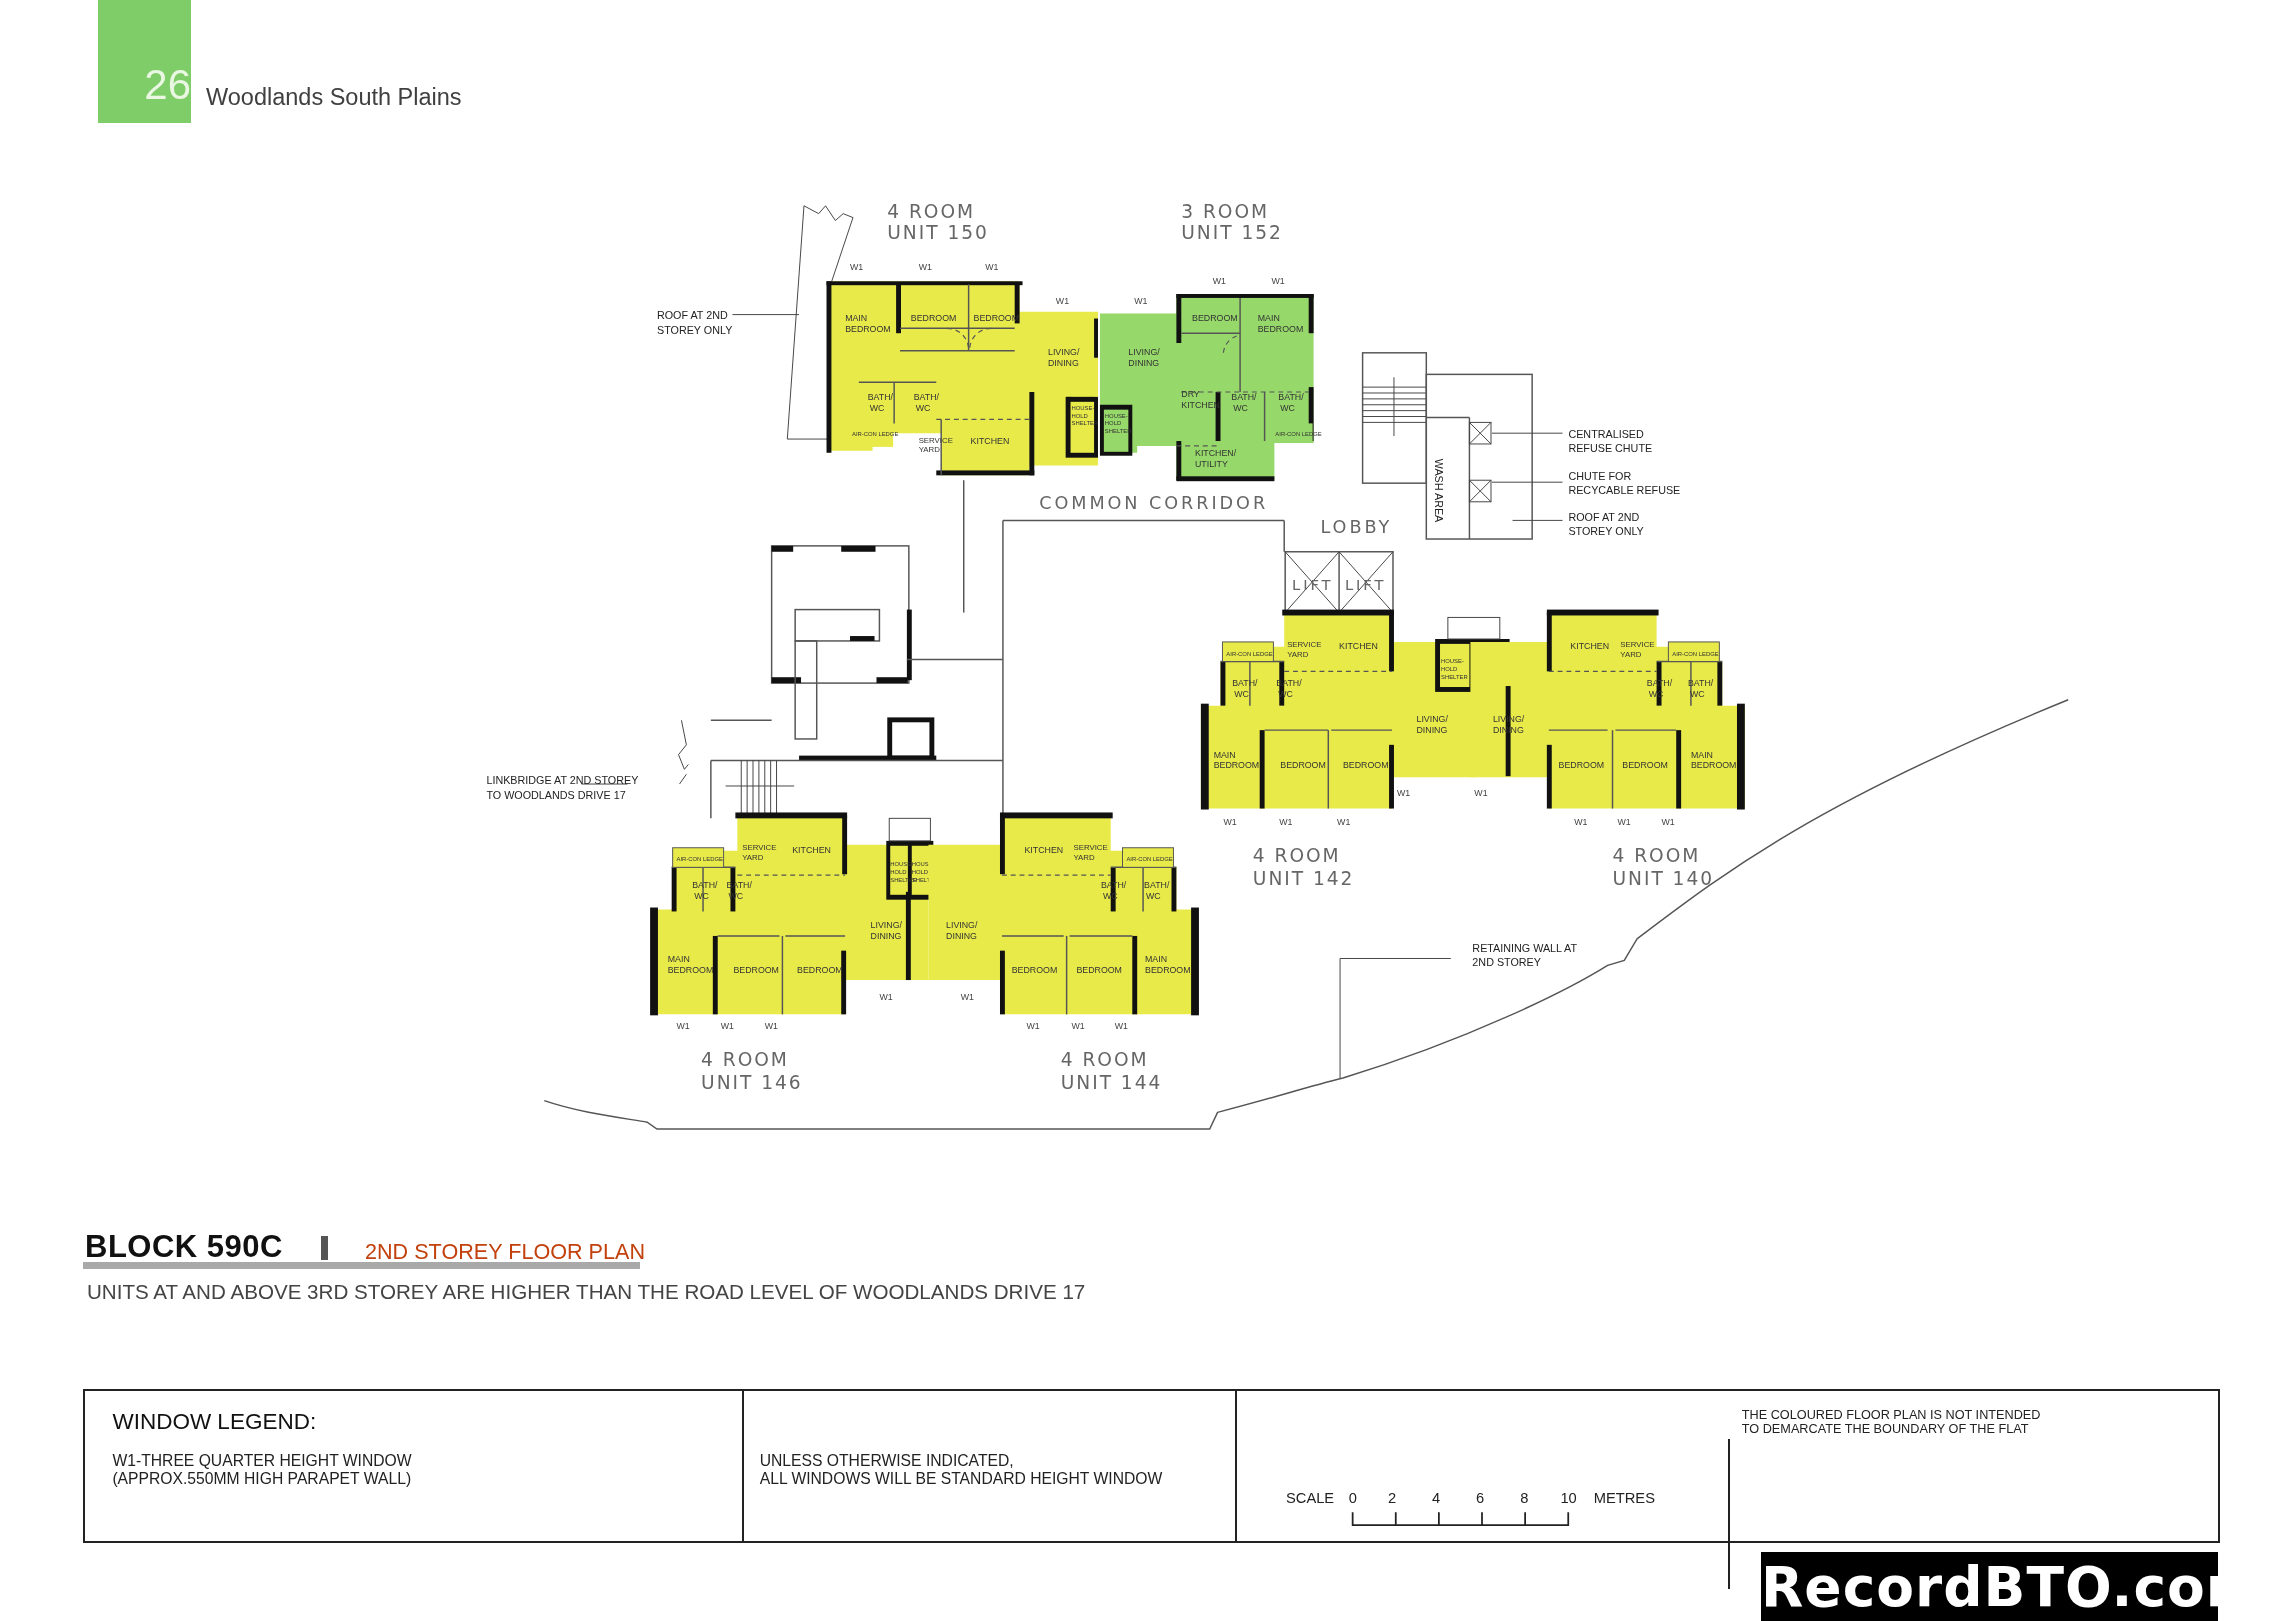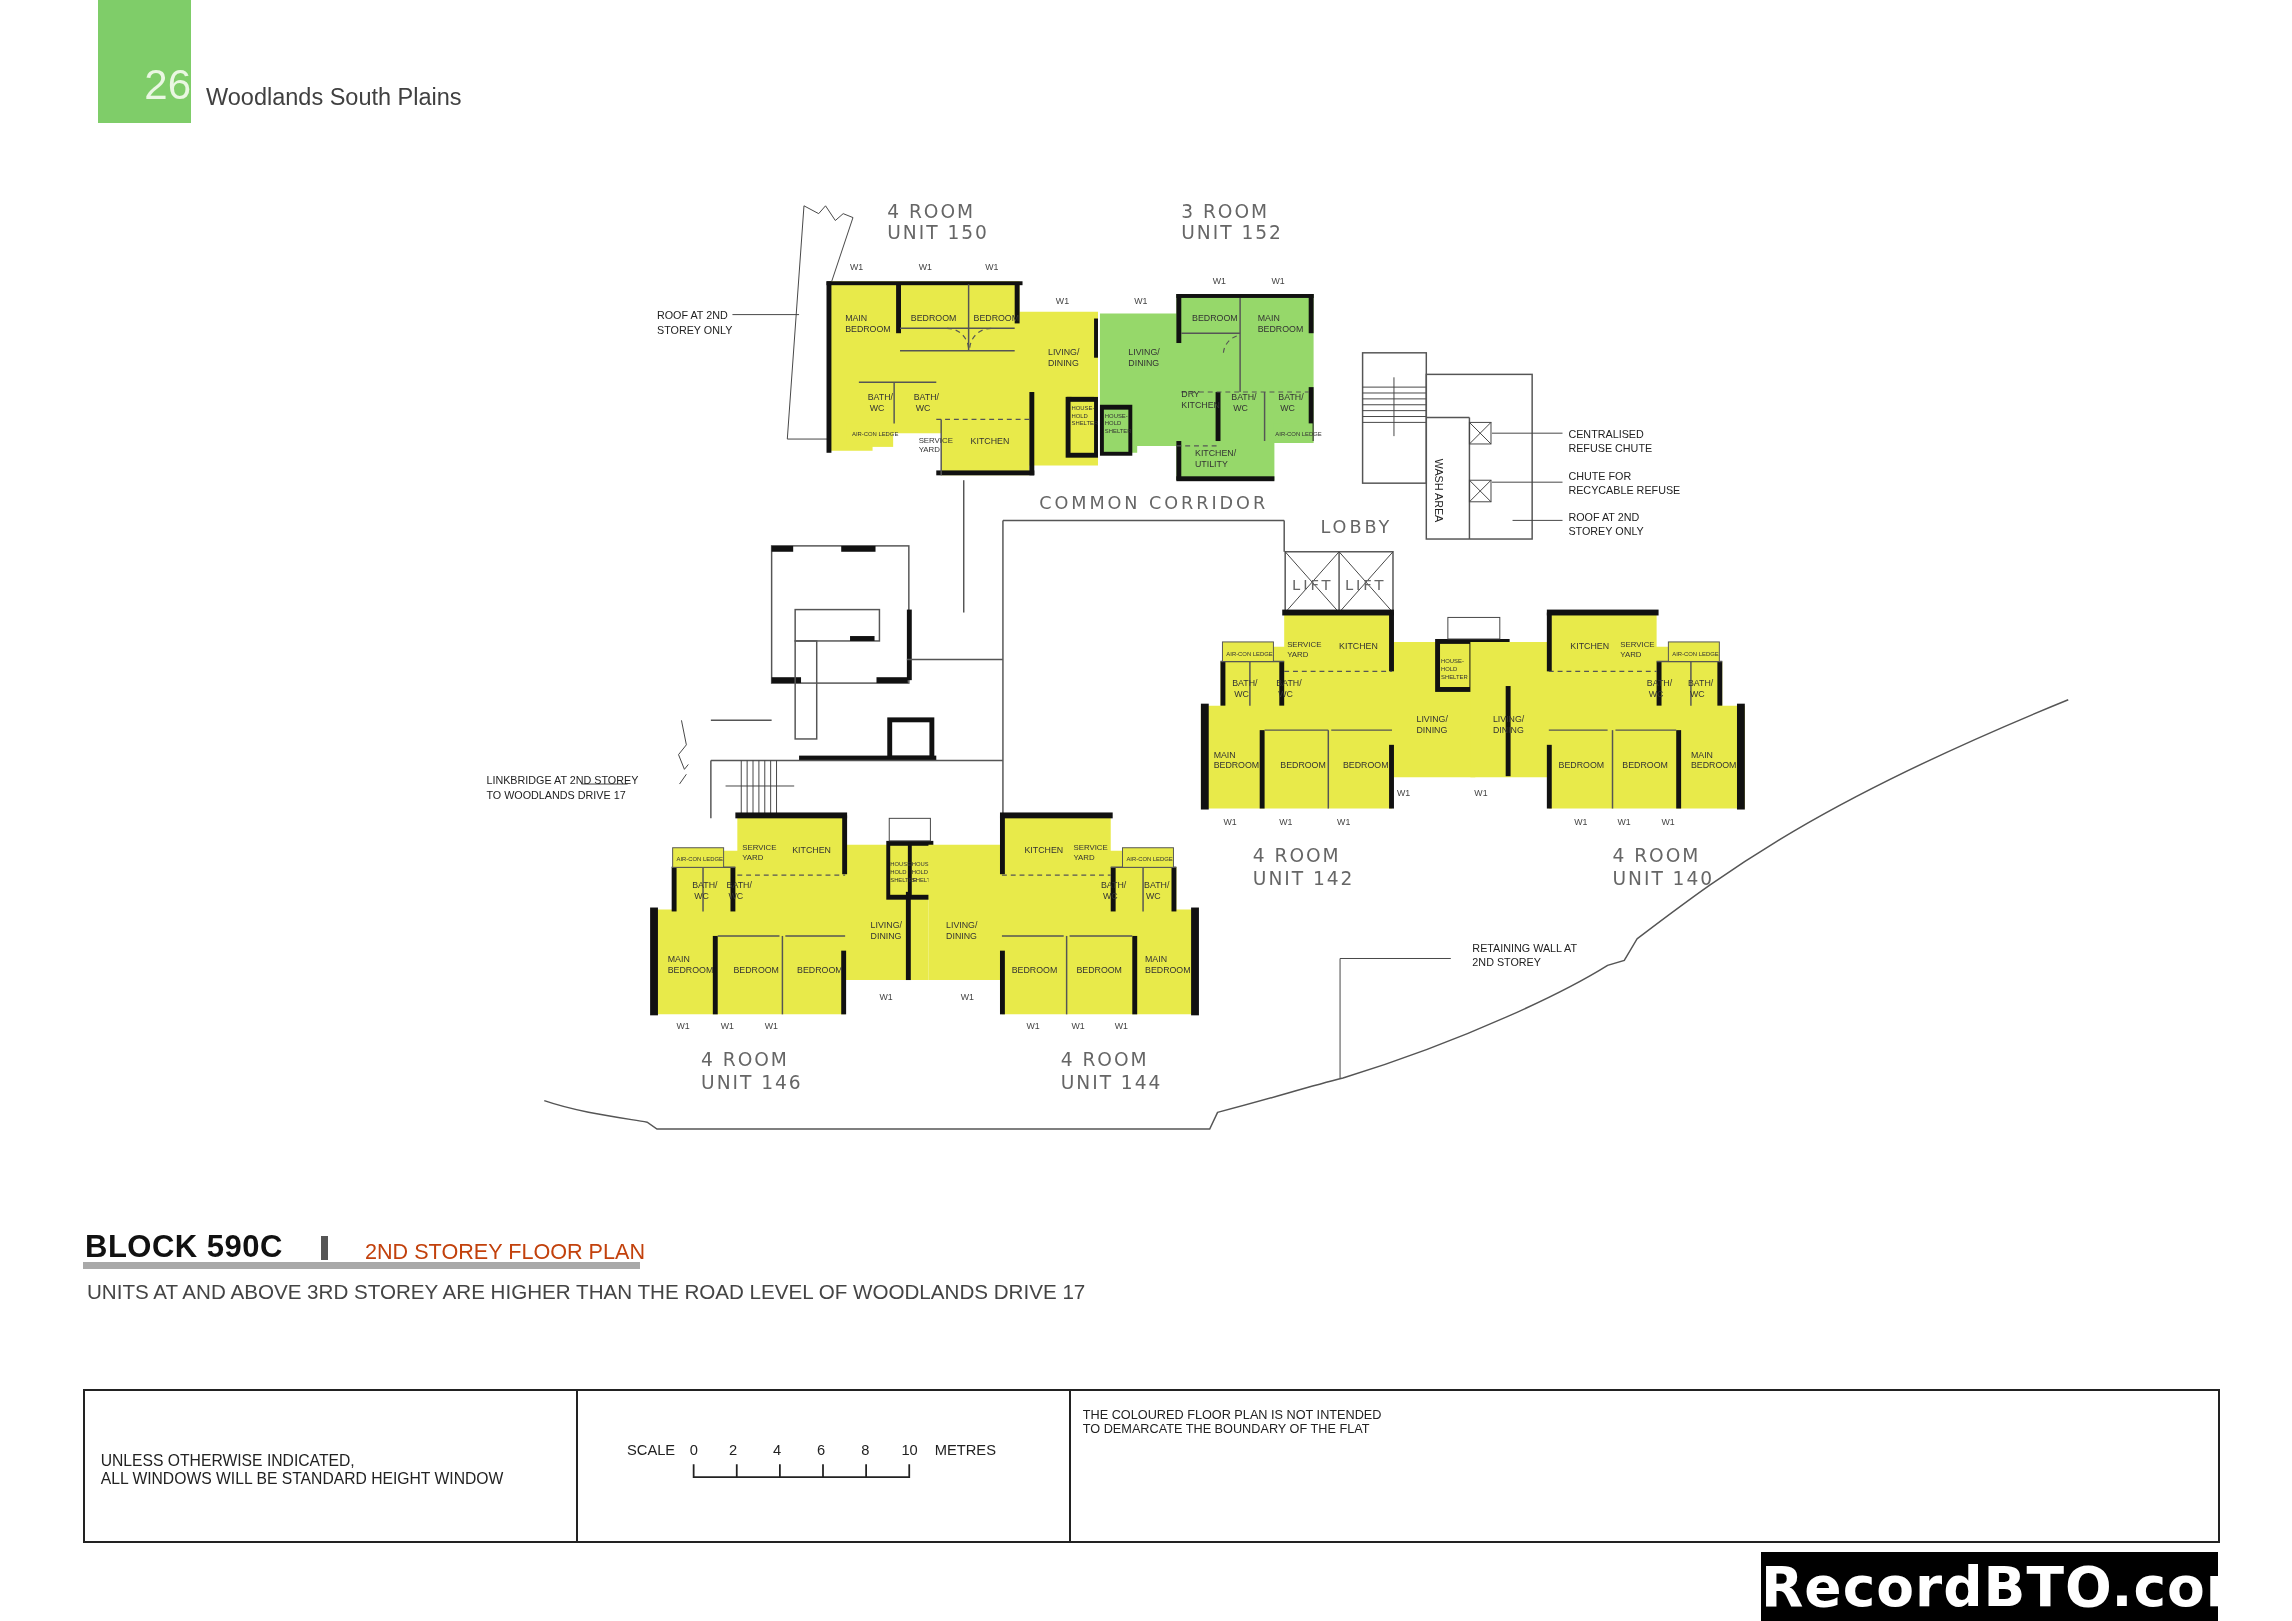--- a/index.html
+++ b/index.html
@@ -9,21 +9,21 @@
   .doc-title { position:absolute; left:206px; top:84px; font-size:23.5px; color:#404040; }
   svg.plan { position:absolute; left:0; top:0; }
   .block-title { position:absolute; left:85px; top:1229px; font-size:31px; font-weight:bold; color:#111; letter-spacing:0.5px; }
   .title-sep { position:absolute; left:321px; top:1236px; width:6.9px; height:23.5px; background:#555; }
   .plan-sub { position:absolute; left:365px; top:1239px; font-size:21.6px; color:#c2410c; }
   .title-rule { position:absolute; left:83px; top:1262px; width:557px; height:6.9px; background:#a9a9a9; }
   .note { position:absolute; left:87px; top:1280px; font-size:20.6px; color:#444; }
   .legend { position:absolute; left:83px; top:1389px; width:2137px; height:154px; border:2.9px solid #222; box-sizing:border-box; display:flex; }
   .cell { border-right:2.9px solid #222; box-sizing:border-box; position:relative; height:100%; }
   .cell:last-child { border-right:none; }
-  .c1 { width:659px; } .c2 { width:493px; } .c3 { width:493px; } .c4 { flex:1; }
+  .c1 { width:659px; } .c2 { width:493px; } .c3 { width:493px;margin-top:48px; } .c4 { flex:1; }
   .lg-head { position:absolute; left:27.4px; top:17.6px; font-size:22.5px; color:#111; }
   .lg-line { position:absolute; left:27.4px; font-size:15.7px; color:#222; }
   .c2 .lg-line { left:15.7px; }
   .c4 .lg-line { left:11.8px; font-size:12.7px; }
   .watermark { position:absolute; left:1761px; top:1552px; width:457px; height:70px; background:#000; color:#fff; font-family:"DejaVu Sans", sans-serif; font-weight:bold; font-size:55px; line-height:70px; text-align:center; letter-spacing:1px; }
 </style>
 </head>
 <body>
 
 <div class="page-tab">
@@ -409,20 +409,25 @@
   </g>
 </svg>
 
 <div class="block-title">BLOCK  590C</div>
 <div class="title-sep"></div>
 <div class="plan-sub">2ND STOREY FLOOR PLAN</div>
 <div class="title-rule"></div>
 <div class="note">UNITS AT AND ABOVE 3RD STOREY ARE HIGHER THAN THE ROAD LEVEL OF WOODLANDS DRIVE 17</div>
 
 <div class="legend">
+  <div class="cell c1">
+    <div class="lg-head">WINDOW LEGEND:</div>
+    <div class="lg-line" style="top:61px">W1-THREE QUARTER HEIGHT WINDOW</div>
+    <div class="lg-line" style="top:79px">(APPROX.550MM HIGH PARAPET WALL)</div>
+  </div>
   <div class="cell c2">
     <div class="lg-line" style="top:61px">UNLESS OTHERWISE INDICATED,</div>
     <div class="lg-line" style="top:79px">ALL WINDOWS WILL BE STANDARD HEIGHT WINDOW</div>
   </div>
   <div class="cell c3">
     <svg width="392" height="98" style="position:absolute;left:49px;top:39px" viewBox="0 0 400 100">
       <text x="0" y="25" style="font-family:'Liberation Sans',sans-serif;font-size:15px;fill:#222">SCALE</text>
       <text x="64" y="25" style="font-family:'Liberation Sans',sans-serif;font-size:15px;fill:#222">0</text>
       <text x="104" y="25" style="font-family:'Liberation Sans',sans-serif;font-size:15px;fill:#222">2</text>
       <text x="149" y="25" style="font-family:'Liberation Sans',sans-serif;font-size:15px;fill:#222">4</text>

